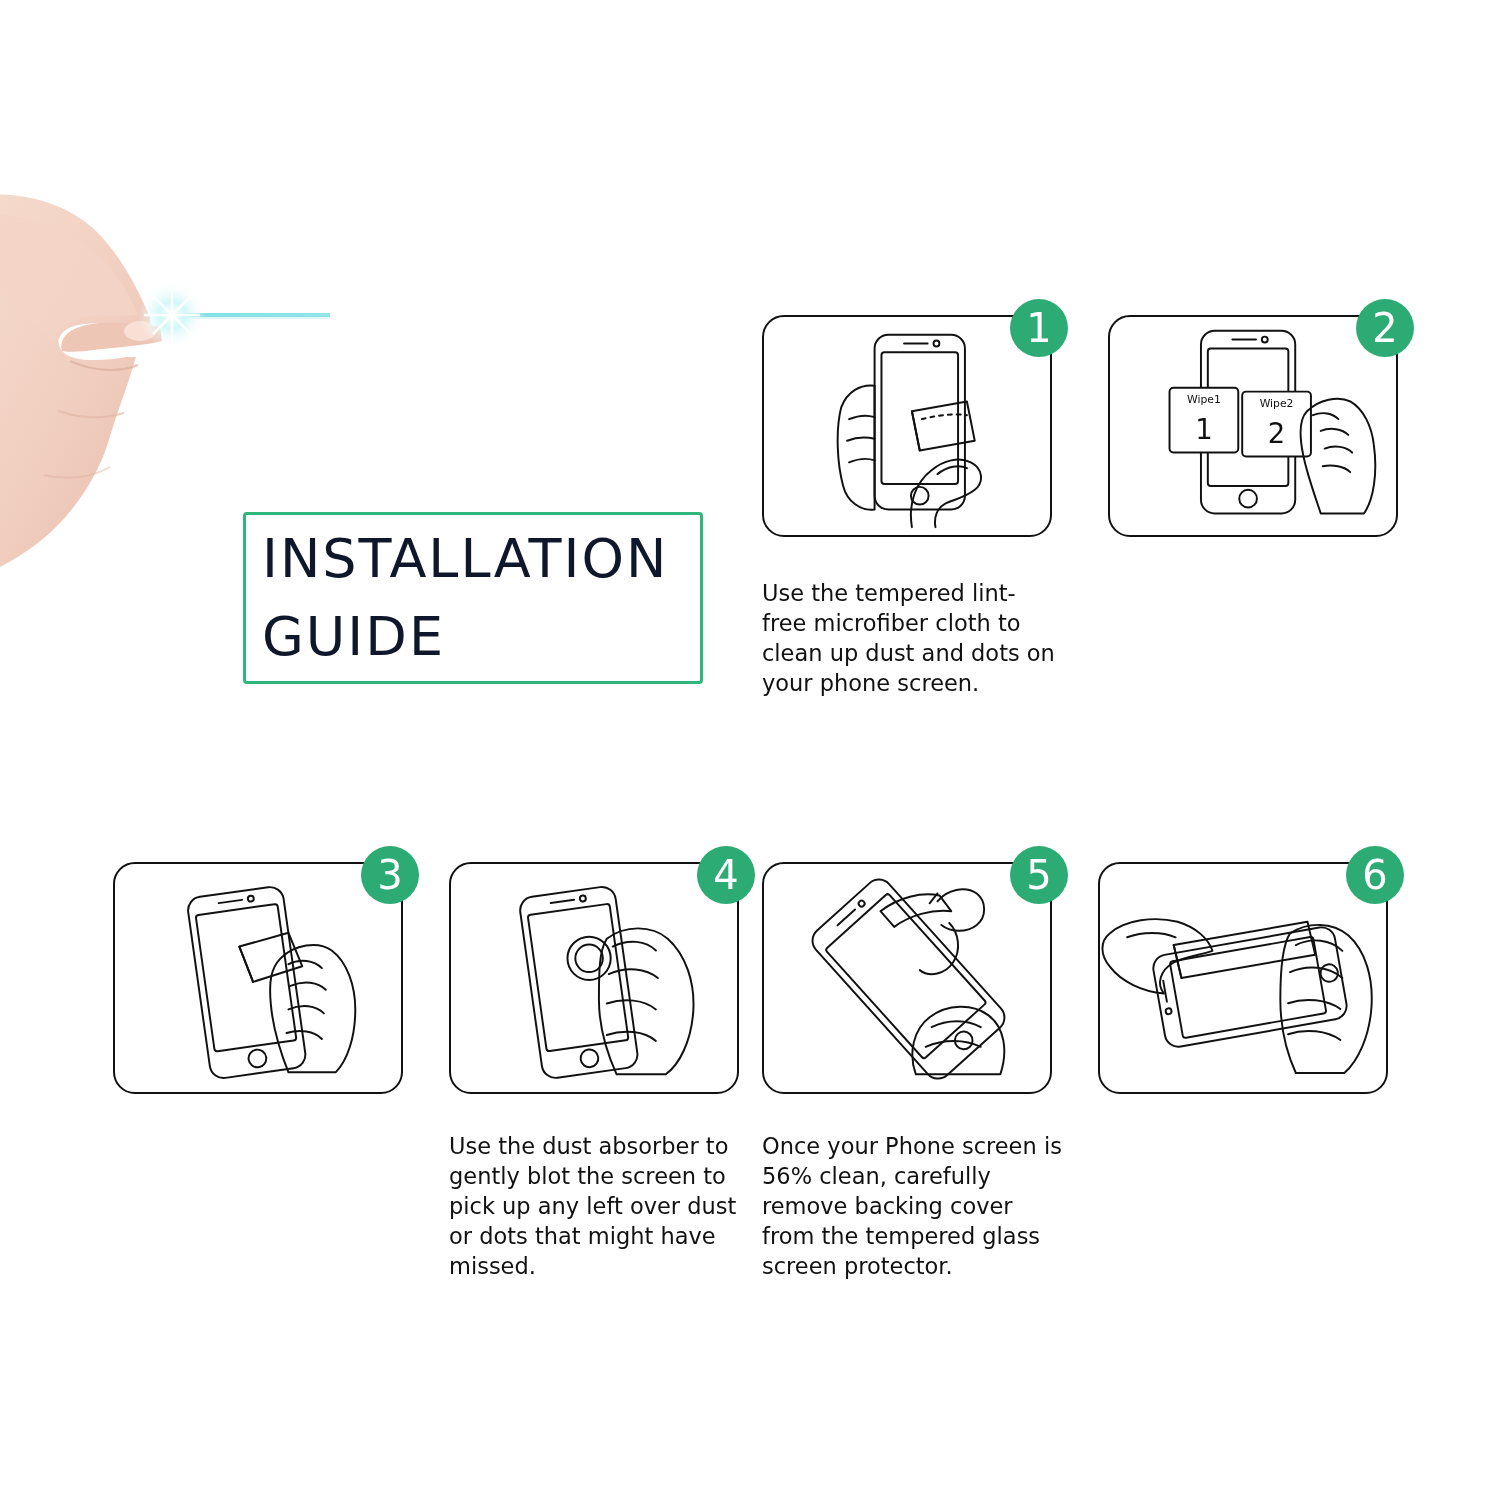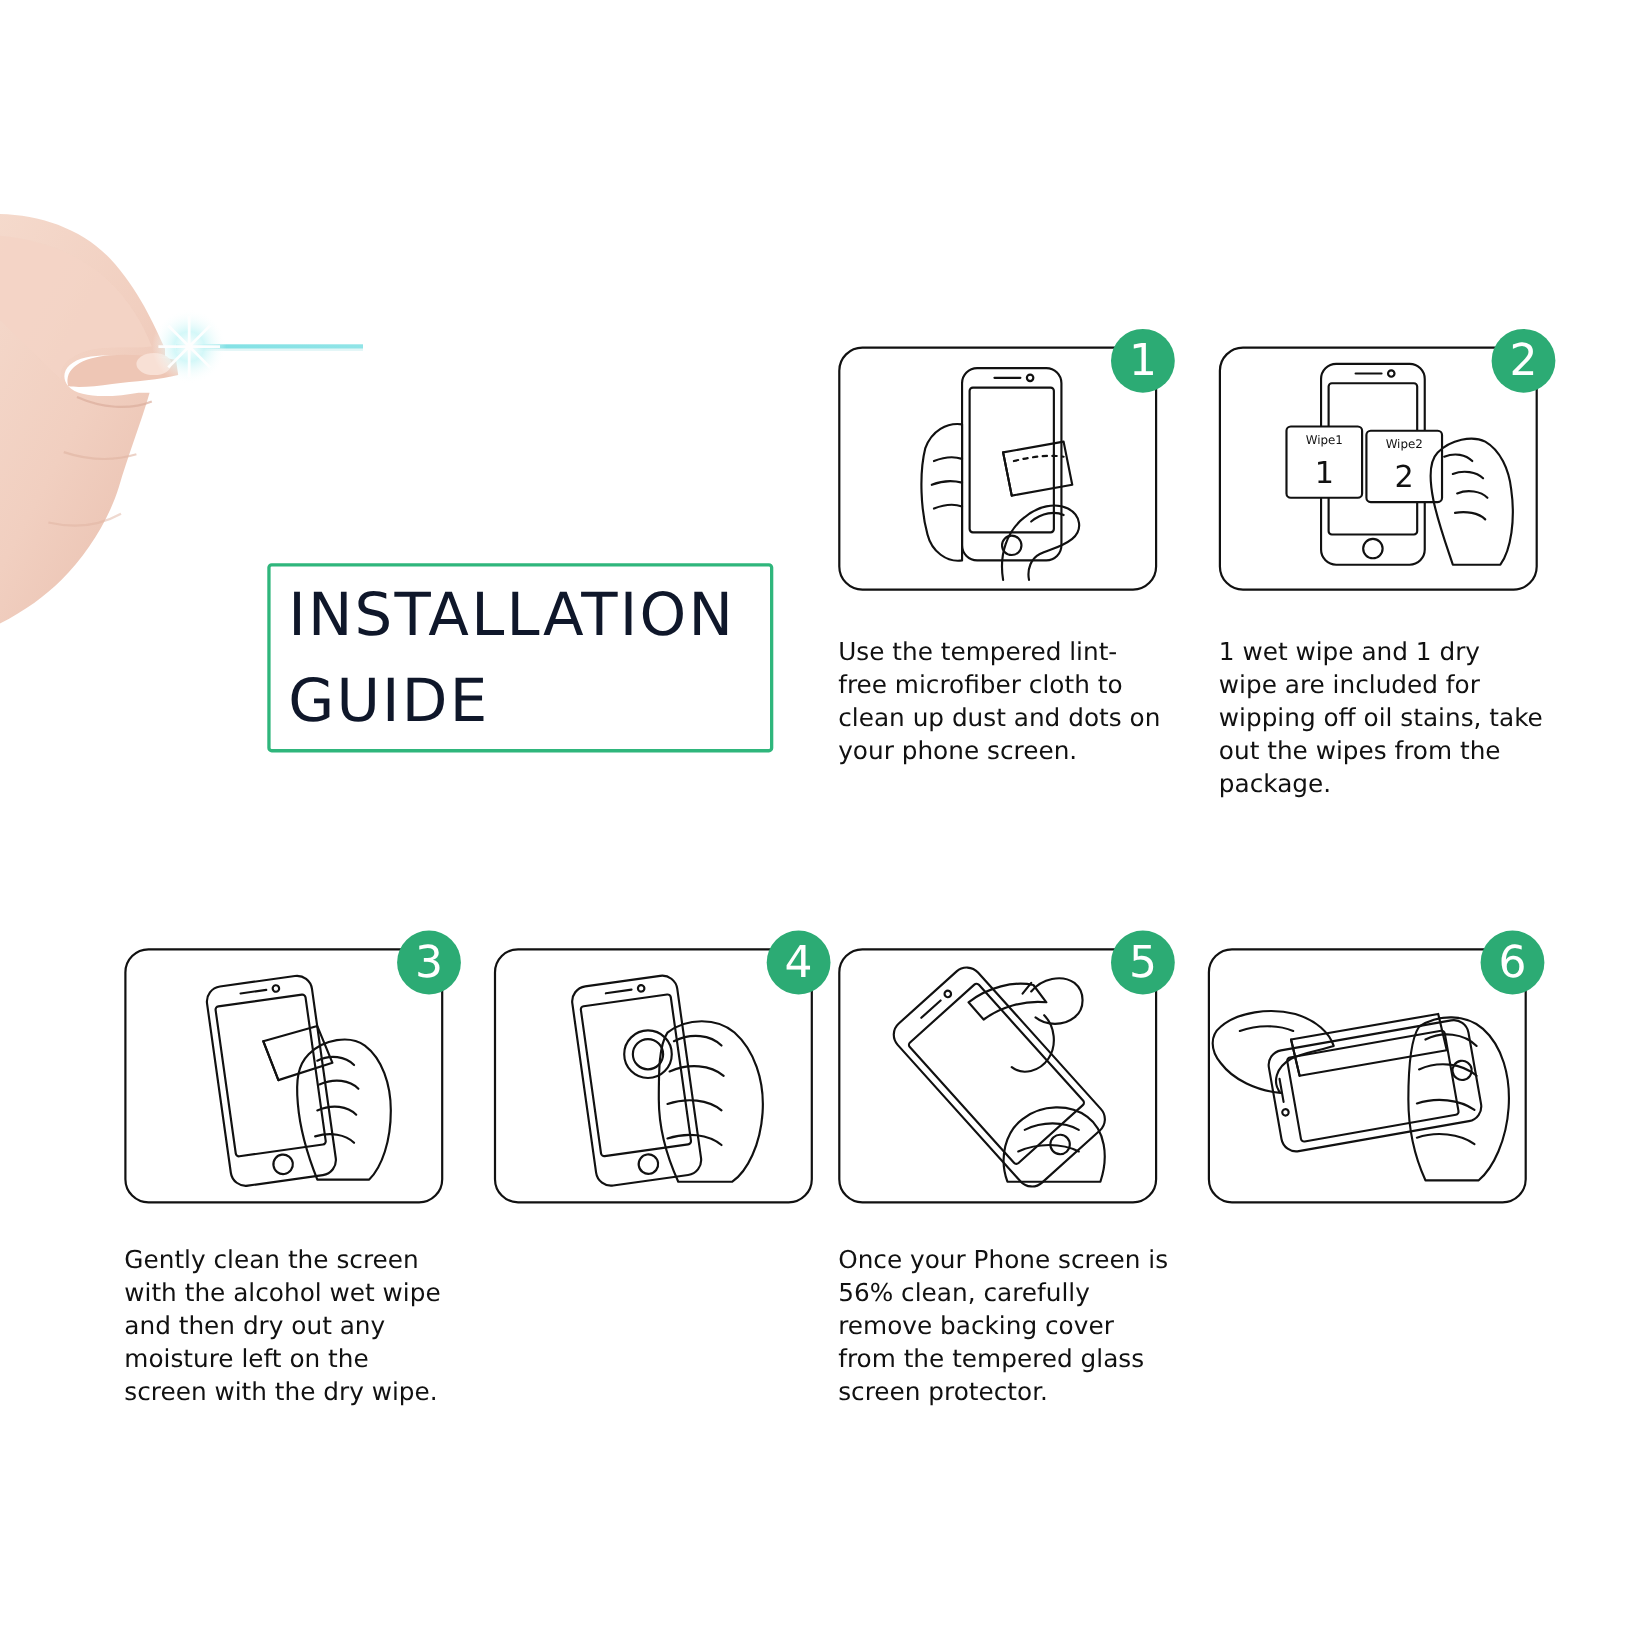--- a/index.html
+++ b/index.html
@@ -219,21 +219,20 @@
                  C272,158 268,186 258,200 L214,200 C208,182 200,160 196,140
                  C192,120 192,104 200,96 Z"></path>
         <path d="M206,100 C216,96 226,98 232,104"></path>
         <path d="M214,116 C224,112 236,114 242,120"></path>
         <path d="M218,134 C228,130 240,132 246,138"></path>
         <path d="M216,152 C226,150 238,152 244,158"></path>
       </g>
     </svg>
     <div class="badge">2</div>
   </div>
-  <div class="caption">1 wet wipe and 1 dry wipe are included for wipping off oil stains, take out the wipes from the package.</div>
 </div>
 
 <div class="step row2" id="step3">
   <div class="panel">
     <svg viewBox="0 0 290 232" aria-hidden="true">
       <g fill="none" stroke="#111" stroke-width="2" stroke-linejoin="round" stroke-linecap="round">
 
         <g transform="rotate(-8 145 116)">
           <rect x="84" y="26" width="98" height="186" rx="14"></rect>
           <rect x="91" y="44" width="84" height="140" rx="3"></rect>
@@ -249,21 +248,20 @@
                  C244,176 236,200 224,212 L176,212 C168,192 160,166 158,142
                  C156,120 158,106 168,96 Z"></path>
         <path d="M176,102 C188,96 202,98 210,106"></path>
         <path d="M178,124 C192,118 206,120 214,128"></path>
         <path d="M176,148 C190,142 204,144 212,152"></path>
         <path d="M174,172 C188,168 202,170 210,178"></path>
       </g>
     </svg>
     <div class="badge">3</div>
   </div>
-  <div class="caption">Gently clean the screen with the alcohol wet wipe and then dry out any moisture left on the screen with the dry wipe.</div>
 </div>
 
 <div class="step row2" id="step4">
   <div class="panel">
     <svg viewBox="0 0 290 232" aria-hidden="true">
       <g fill="none" stroke="#111" stroke-width="2" stroke-linejoin="round" stroke-linecap="round">
         <g transform="rotate(-8 140 116)">
           <rect x="80" y="26" width="98" height="186" rx="14"></rect>
           <rect x="87" y="44" width="84" height="140" rx="3"></rect>
           <line x1="112" y1="35" x2="136" y2="35"></line>
@@ -278,20 +276,21 @@
                  C244,180 232,204 218,214 L168,214 C158,192 150,164 150,138
                  C150,112 150,88 158,76 Z"></path>
         <path d="M164,84 C180,76 198,78 208,88"></path>
         <path d="M160,112 C178,104 198,106 210,116"></path>
         <path d="M158,142 C176,136 196,138 208,148"></path>
         <path d="M158,174 C176,168 196,170 208,180"></path>
       </g>
     </svg>
     <div class="badge">4</div>
   </div>
+  <div class="caption">Use the dust absorber to gently blot the screen to pick up any left over dust or dots that might have missed.</div>
 </div>
 
 <div class="step row2" id="step5">
   <div class="panel">
     <svg viewBox="0 0 290 232" aria-hidden="true">
       <g fill="none" stroke="#111" stroke-width="2" stroke-linejoin="round" stroke-linecap="round">
 
         <g transform="rotate(-42 150 118)">
           <rect x="98" y="16" width="100" height="198" rx="14"></rect>
           <rect x="105" y="36" width="86" height="150" rx="3"></rect>

